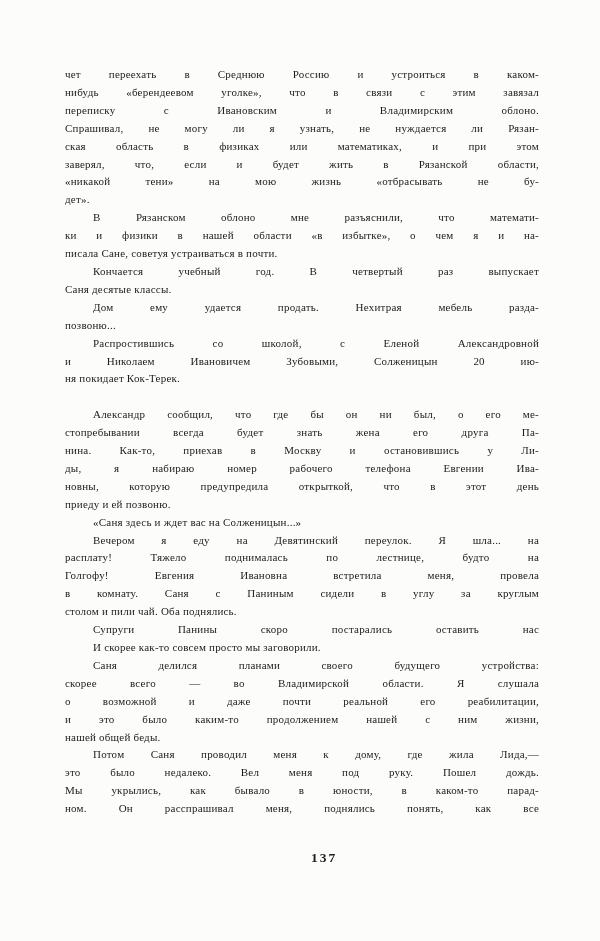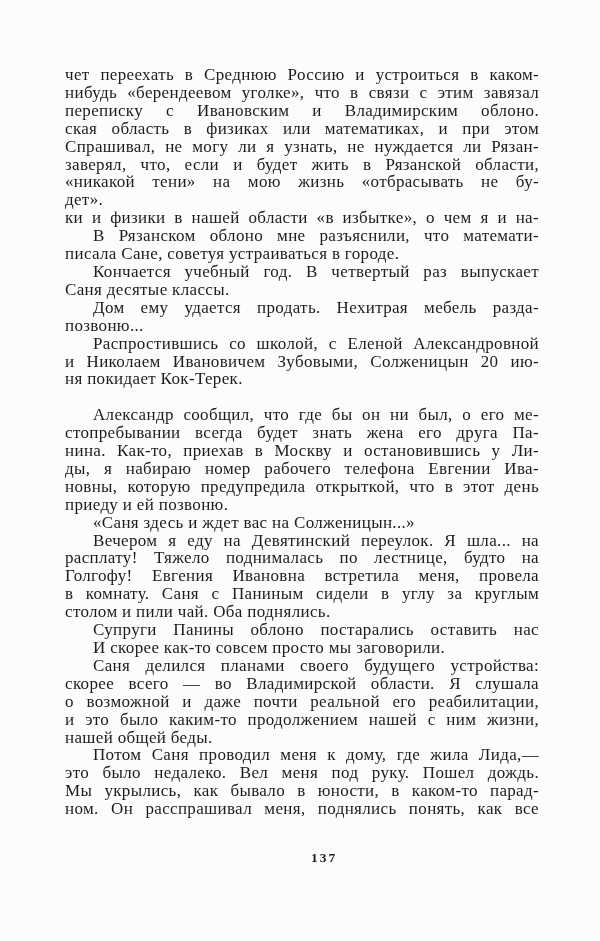--- a/index.html
+++ b/index.html
@@ -18,21 +18,21 @@
     height: 941px;
     overflow: hidden;
     background: #fcfcfb;
     color: #1c1c1c;
   }
   .text-block {
     position: absolute;
     left: 65px;
     top: 66px;
     width: 474px;
-    font-size: 17px;
+    font-size: 11px;
     line-height: 17.9px;
     letter-spacing: 0.02em;
   }
   .line {
     text-align: justify;
     text-align-last: justify;
     min-height: 17.9px;
   }
   .line.last {
     text-align: center;
@@ -58,49 +58,49 @@
   }
 </style>
 </head>
 <body>
 
 <div class="page">
   <div class="text-block">
       <div class="line">чет переехать в Среднюю Россию и устроиться в каком-</div>
       <div class="line">нибудь «берендеевом уголке», что в связи с этим завязал</div>
       <div class="line">переписку с Ивановским и Владимирским облоно.</div>
+      <div class="line">Спрашивал, не могу ли я узнать, не нуждается ли Рязан-</div>
       <div class="line">ская область в физиках или математиках, и при этом</div>
-      <div class="line">Спрашивал, не могу ли я узнать, не нуждается ли Рязан-</div>
       <div class="line">заверял, что, если и будет жить в Рязанской области,</div>
       <div class="line">«никакой тени» на мою жизнь «отбрасывать не бу-</div>
       <div class="line last">дет».</div>
+      <div class="line indent">В Рязанском облоно мне разъяснили, что математи-</div>
       <div class="line">ки и физики в нашей области «в избытке», о чем я и на-</div>
-      <div class="line indent">В Рязанском облоно мне разъяснили, что математи-</div>
-      <div class="line last">писала Сане, советуя устраиваться в городе.</div>
+      <div class="line last">писала Сане, советуя устраиваться в почти.</div>
       <div class="line indent">Кончается учебный год. В четвертый раз выпускает</div>
       <div class="line last">Саня десятые классы.</div>
       <div class="line indent">Дом ему удается продать. Нехитрая мебель разда-</div>
       <div class="line last">позвоню...</div>
       <div class="line indent">Распростившись со школой, с Еленой Александровной</div>
       <div class="line">и Николаем Ивановичем Зубовыми, Солженицын 20 ию-</div>
       <div class="line last">ня покидает Кок-Терек.</div>
       <div class="section-gap"></div>
       <div class="line indent">Александр сообщил, что где бы он ни был, о его ме-</div>
       <div class="line">стопребывании всегда будет знать жена его друга Па-</div>
       <div class="line">нина. Как-то, приехав в Москву и остановившись у Ли-</div>
       <div class="line">ды, я набираю номер рабочего телефона Евгении Ива-</div>
       <div class="line">новны, которую предупредила открыткой, что в этот день</div>
       <div class="line last">приеду и ей позвоню.</div>
       <div class="line indent last">«Саня здесь и ждет вас на Солженицын...»</div>
       <div class="line indent">Вечером я еду на Девятинский переулок. Я шла... на</div>
       <div class="line">расплату! Тяжело поднималась по лестнице, будто на</div>
       <div class="line">Голгофу! Евгения Ивановна встретила меня, провела</div>
       <div class="line">в комнату. Саня с Паниным сидели в углу за круглым</div>
       <div class="line last">столом и пили чай. Оба поднялись.</div>
-      <div class="line indent">Супруги Панины облоно постарались оставить нас</div>
+      <div class="line indent">Супруги Панины скоро постарались оставить нас</div>
       <div class="line indent last">И скорее как-то совсем просто мы заговорили.</div>
       <div class="line indent">Саня делился планами своего будущего устройства:</div>
       <div class="line">скорее всего — во Владимирской области. Я слушала</div>
       <div class="line">о возможной и даже почти реальной его реабилитации,</div>
       <div class="line">и это было каким-то продолжением нашей с ним жизни,</div>
       <div class="line last">нашей общей беды.</div>
       <div class="line indent">Потом Саня проводил меня к дому, где жила Лида,—</div>
       <div class="line">это было недалеко. Вел меня под руку. Пошел дождь.</div>
       <div class="line">Мы укрылись, как бывало в юности, в каком-то парад-</div>
       <div class="line">ном. Он расспрашивал меня, поднялись понять, как все</div>

